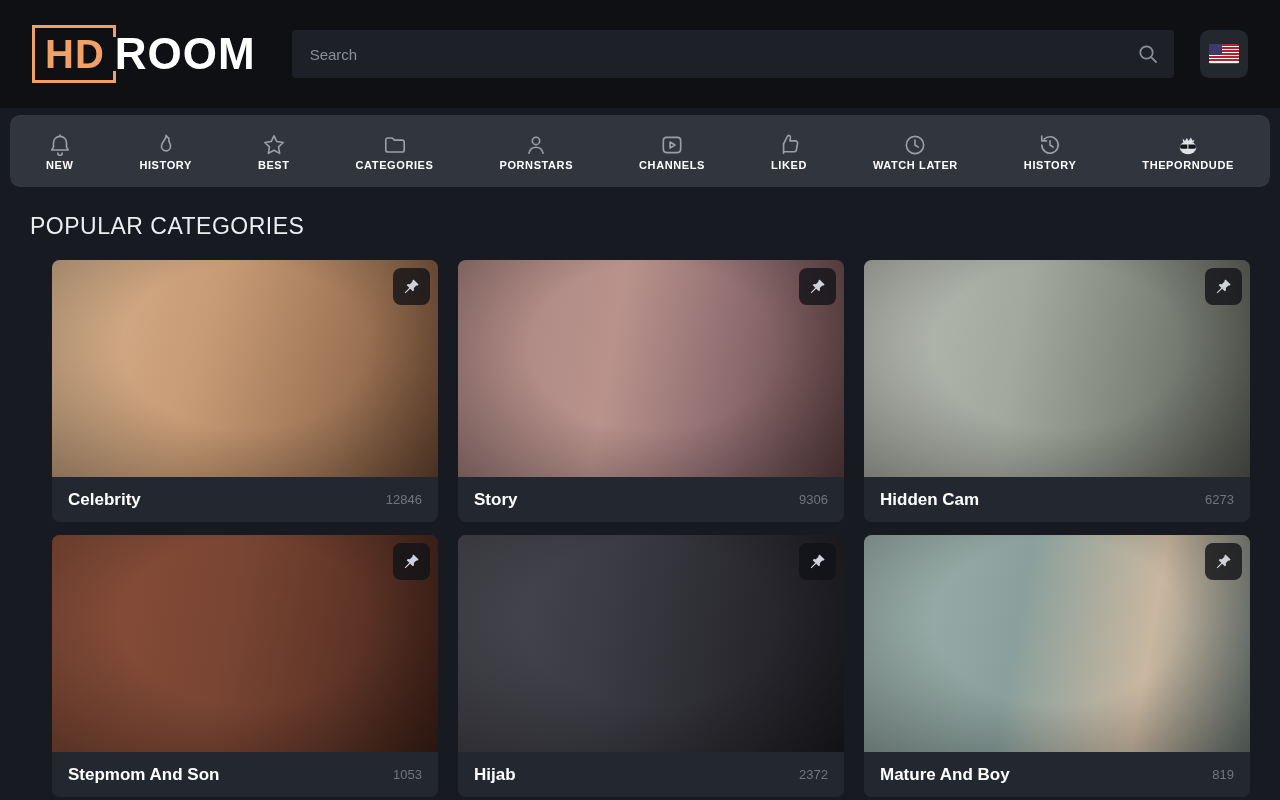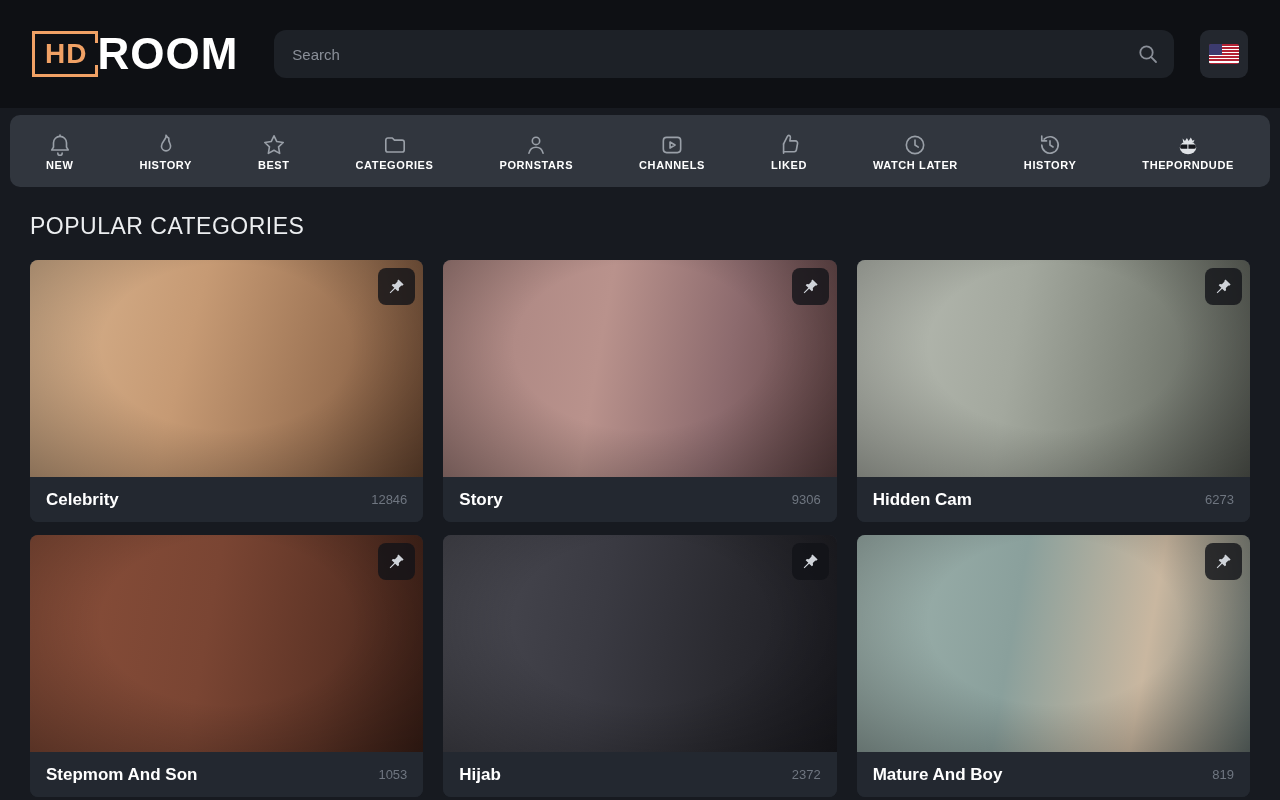--- a/index.html
+++ b/index.html
@@ -8,25 +8,25 @@
 
   
   .header { height:108px; background:#0e1014; display:flex; align-items:center; padding:0 32px; }
   .logo { display:flex; align-items:center; cursor:pointer; margin-right:22px; }
   .logo-frame { position:relative; border:3px solid #f0a165; border-right:none;
     padding:6px 8px 6px 10px; display:inline-block; }
   .logo-frame::before, .logo-frame::after { content:""; position:absolute; right:-3px;
     width:3px; height:12px; background:#f0a165; }
   .logo-frame::before { top:-3px; }
   .logo-frame::after { bottom:-3px; }
-  .logo-hd { font-size:28px; font-weight:900; color:#f0a165; letter-spacing:1px; line-height:1; }
+  .logo-hd { font-size:40px; font-weight:900; color:#f0a165; letter-spacing:1px; line-height:1; }
   .logo-room { font-size:44px; font-weight:900; color:#ffffff; letter-spacing:1px; line-height:1; margin-left:2px; }
 
   .search-wrap { position:relative; flex:1; max-width:927px; margin-left:14px; }
-  .search-input { width:100%; height:48px; background:#1d2127; border:none; border-radius:12px;
+  .search-input { width:100%; height:48px; background:#1d2127; border:none; border-radius:4px;
     color:#d5d8dd; font-size:15px; padding:0 48px 0 18px; outline:none;
     font-family:"Liberation Sans", sans-serif; }
   .search-input::placeholder { color:#8a8f98; }
   .search-icon { position:absolute; right:14px; top:12px; width:24px; height:24px; cursor:pointer; }
 
   .flag-btn { margin-left:26px; width:48px; height:48px; background:#23272e; border:none;
     border-radius:9px; display:flex; align-items:center; justify-content:center; cursor:pointer; }
   .flag { position:relative; width:30px; height:20px; border-radius:2px; overflow:hidden;
     background:repeating-linear-gradient(180deg,#b22234 0 1.6px,#ffffff 1.6px 3.1px); }
   .flag::before { content:""; position:absolute; left:0; top:0; width:13px; height:10.8px; background:#3c3b6e; }
@@ -38,21 +38,21 @@
     cursor:pointer; text-decoration:none; padding:4px 6px; }
   .nav-item svg { width:26px; height:26px; stroke:#9aa0a8; fill:none; stroke-width:1.5;
     stroke-linecap:round; stroke-linejoin:round; }
   .nav-label { font-size:11px; font-weight:700; color:#ffffff; letter-spacing:.6px; white-space:nowrap; }
 
   
   .section-title { margin:26px 4px 20px 30px; font-size:23px; font-weight:500;
     color:#eceef0; letter-spacing:.5px; }
 
   
-  .grid { display:grid; grid-template-columns:repeat(3,1fr); gap:13px 20px; padding:0 30px; }
+  .grid { display:grid; grid-template-columns:repeat(3,1fr); gap:13px 20px; padding:0 30px;margin-left:22px; }
   .card { border-radius:8px; overflow:hidden; cursor:pointer; background:#232830; }
   .thumb { position:relative; height:217px; }
   .thumb::after { content:""; position:absolute; inset:0;
     background:radial-gradient(ellipse at 50% 40%, transparent 45%, rgba(0,0,0,.35) 100%); }
   .thumb-0 { background:linear-gradient(105deg,#d9b48f 0%,#c69a74 40%,#9a7152 75%,#6e4a33 100%); }
   .thumb-1 { background:linear-gradient(100deg,#a8837f 0%,#b9928c 40%,#8d6b6e 70%,#5f4243 100%); }
   .thumb-2 { background:linear-gradient(100deg,#b9bdb4 0%,#a3a89e 40%,#7d8278 72%,#585c55 100%); }
   .thumb-3 { background:linear-gradient(100deg,#8a4f3a 0%,#7a4533 45%,#5e3426 75%,#3f2118 100%); }
   .thumb-4 { background:linear-gradient(100deg,#4a4a52 0%,#3a3a42 40%,#2a2a30 70%,#1c1c22 100%); }
   .thumb-5 { background:linear-gradient(100deg,#9fb3ae 0%,#8aa09c 40%,#c9b7a0 72%,#6d7a76 100%); }

